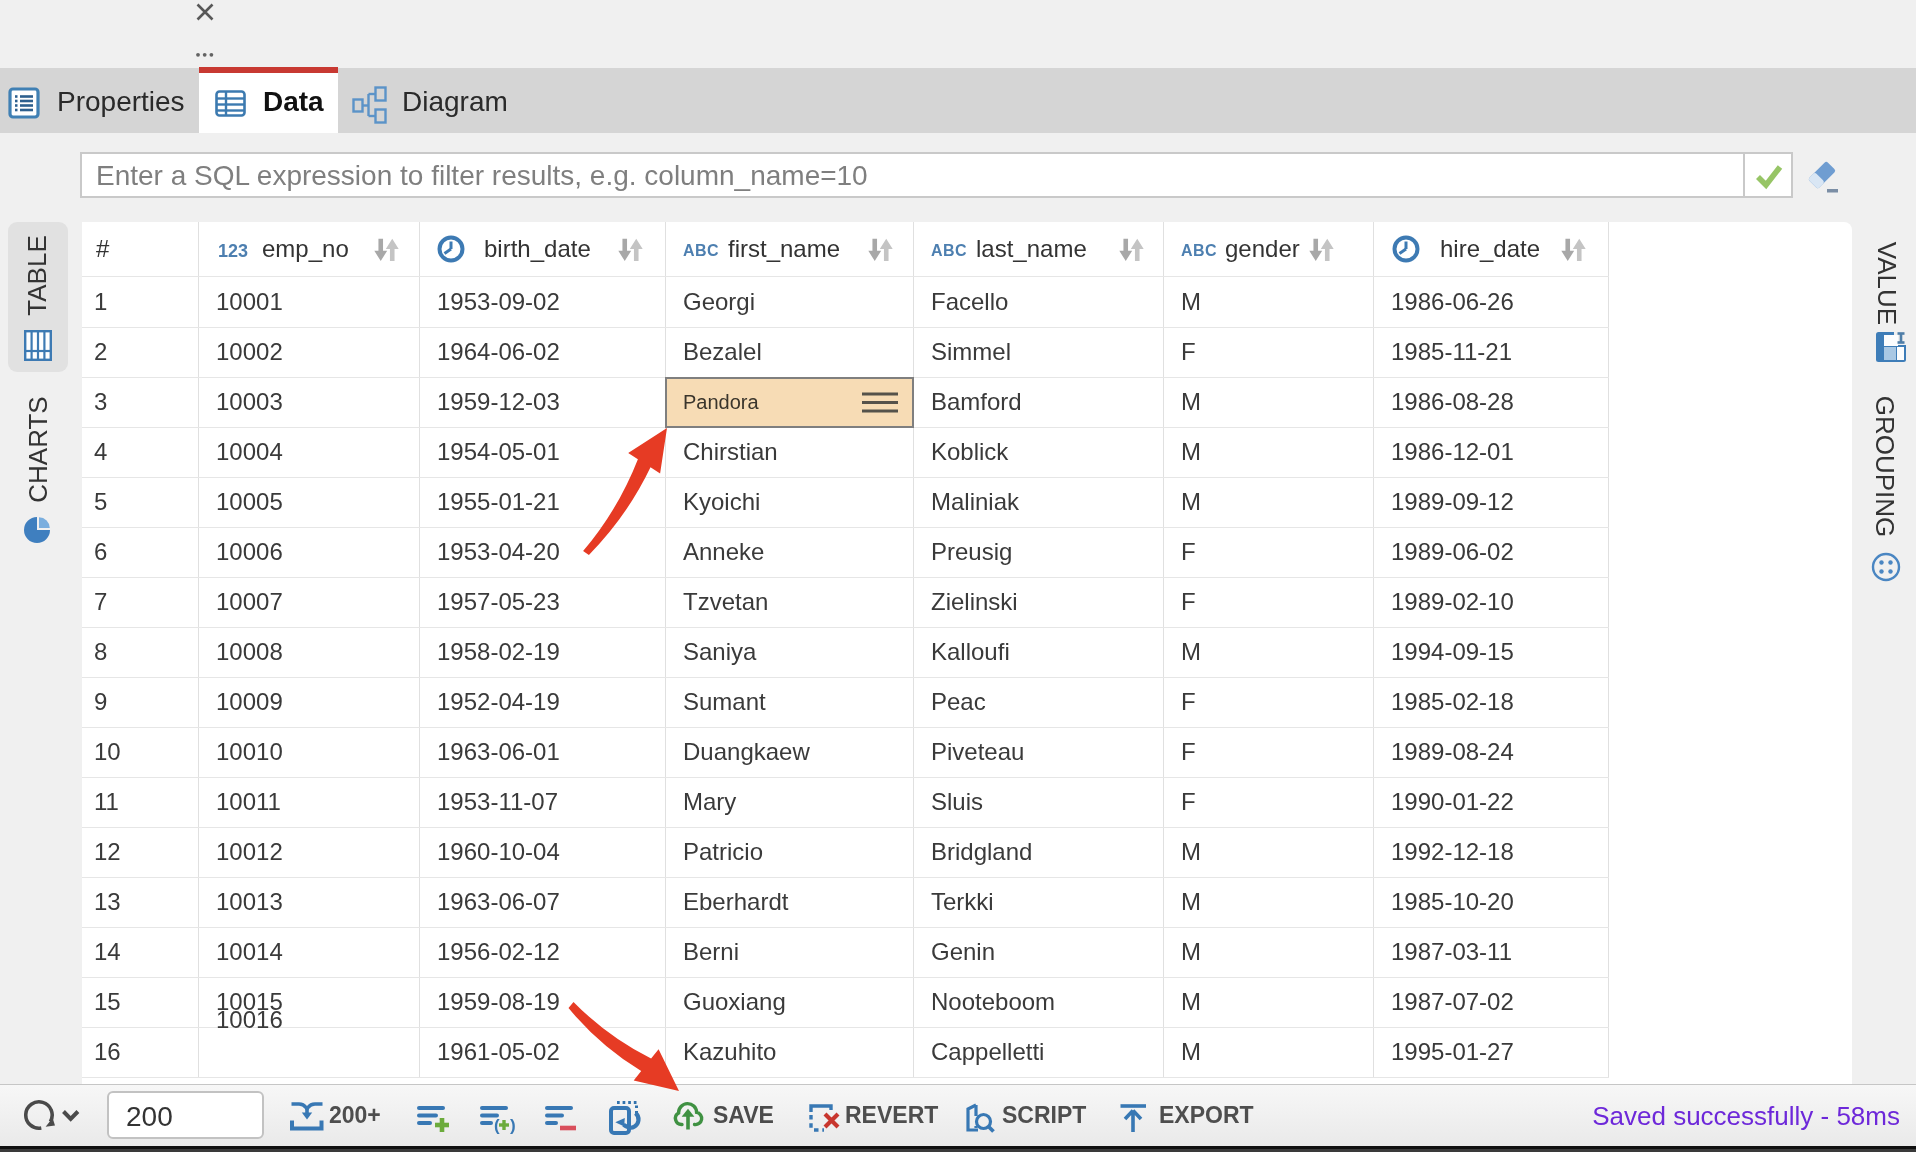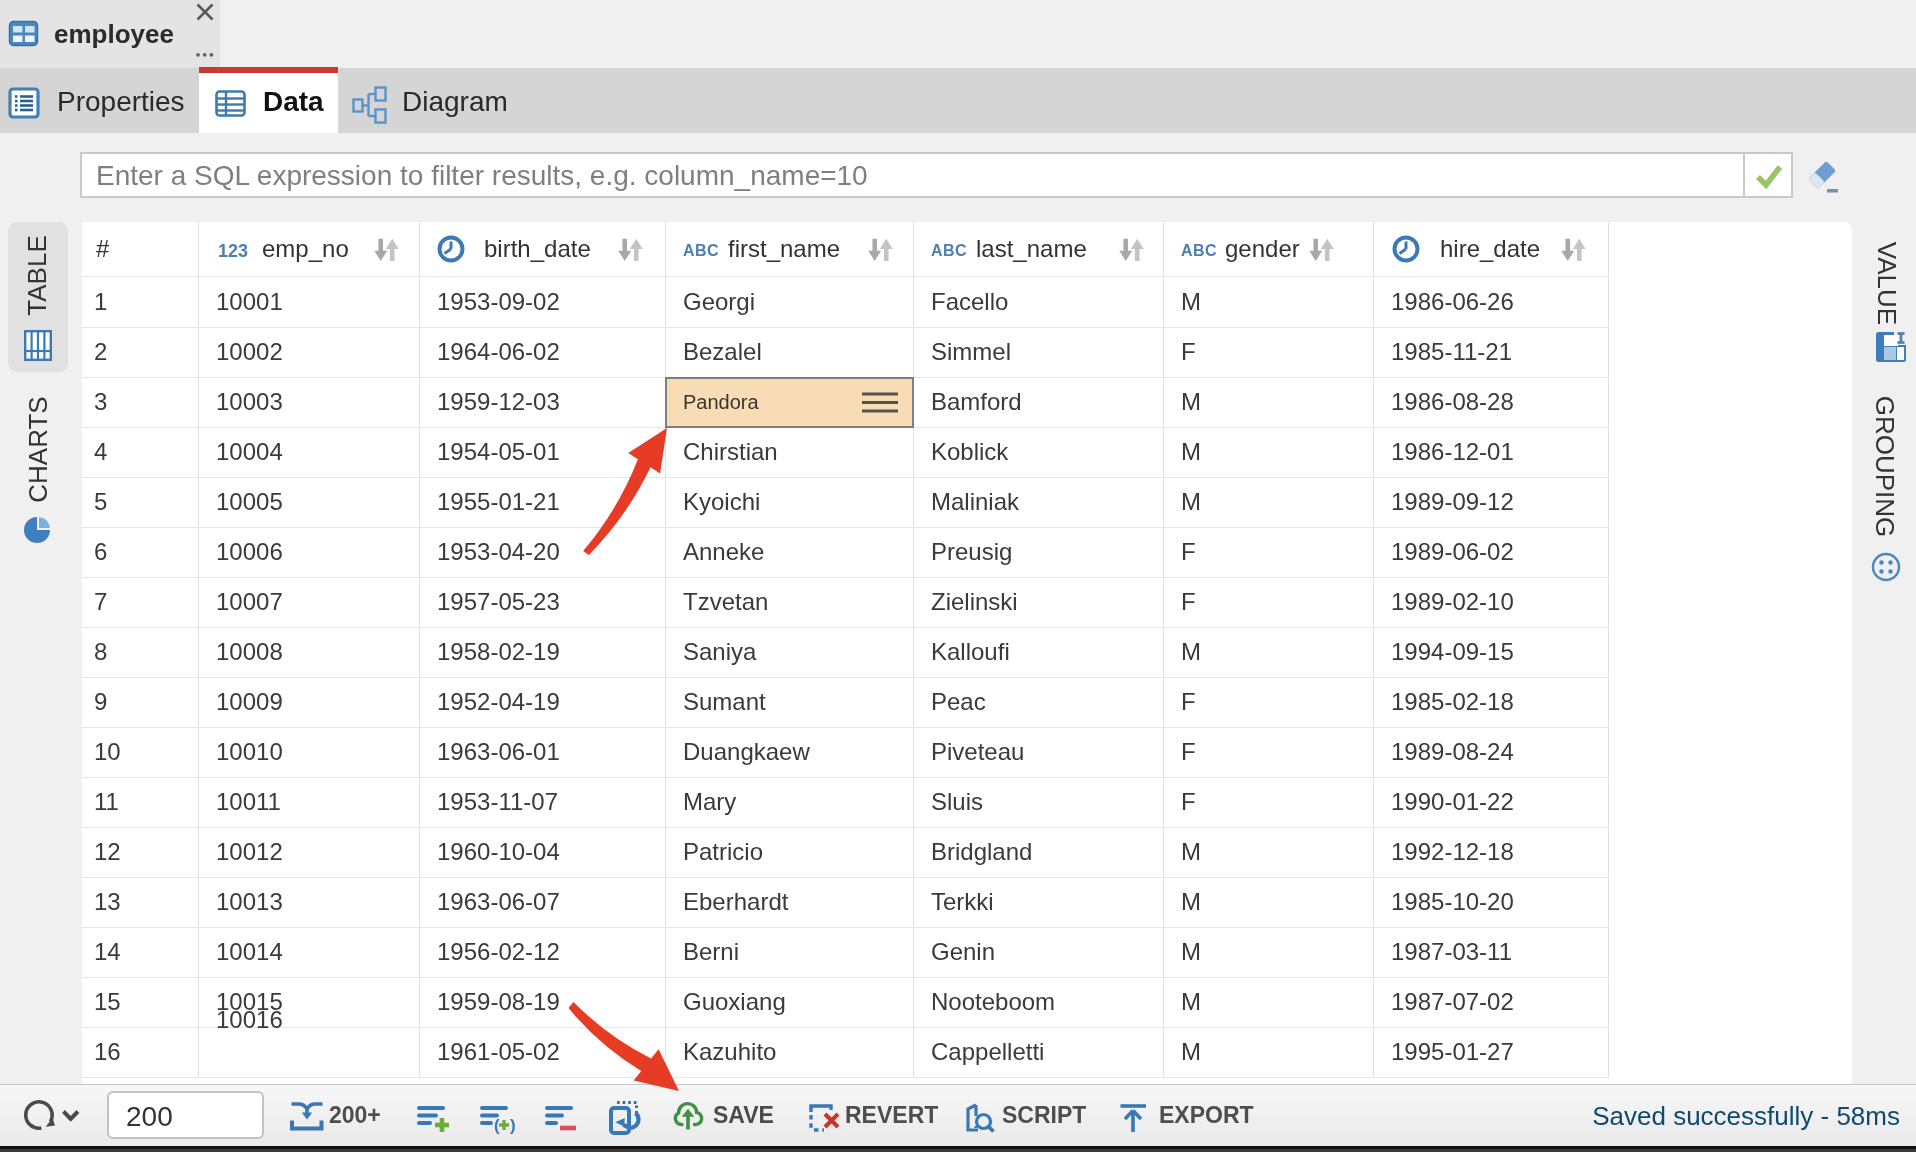--- a/index.html
+++ b/index.html
@@ -41,37 +41,27 @@
   .vtext{position:absolute;font-size:26px;color:#333;text-align:center;}
   #tablepill{left:8px;top:222px;width:60px;height:150px;background:#e1e1e1;border-radius:9px;}
   
   #toolbar{left:0;top:1084px;width:1916px;height:63px;
            background:linear-gradient(#f7f7f7,#e9e9e9);border-top:1px solid #c6c6c6;}
   #botline{left:0;top:1146px;width:1916px;height:6px;background:linear-gradient(#101010 0 2.5px,#3a3a3a 2.5px 100%);}
   .tbtxt{position:absolute;top:1102px;font-size:23px;font-weight:700;color:#4e4e4e;}
   #num200{position:absolute;left:107px;top:1091px;width:157px;height:48px;background:#fff;
           border:2px solid #c2c2c2;border-radius:6px;box-sizing:border-box;}
   #num200 .t{position:absolute;left:17px;top:8px;font-size:28px;color:#333;}
-  #status{position:absolute;top:1101px;right:16px;font-size:26px;color:#0c4a6e;font-weight:400;}
+  #status{position:absolute;top:1101px;right:16px;font-size:26px;color:#6d28d9;font-weight:400;}
 </style>
 </head>
 <body>
 <div id="root">
 
   <div class="abs" id="strip1"></div>
-  <div class="abs" id="emptab">
-    <svg class="abs" style="left:8px;top:20px" width="31" height="27" viewBox="0 0 31 27">
-      <rect x="1.5" y="1.5" width="28" height="24" rx="4" fill="#4a87c0" stroke="#3b6fa5" stroke-width="1.5"></rect>
-      <rect x="5" y="6" width="9.5" height="6.5" fill="#cfe3f4"></rect>
-      <rect x="17" y="6" width="9.5" height="6.5" fill="#cfe3f4"></rect>
-      <rect x="5" y="15.5" width="9.5" height="6.5" fill="#eef5fb"></rect>
-      <rect x="17" y="15.5" width="9.5" height="6.5" fill="#eef5fb"></rect>
-    </svg>
-    <div class="lbl">employee</div>
-  </div>
   <svg class="abs" style="left:195px;top:2px" width="20" height="20" viewBox="0 0 20 20">
     <path d="M2.5,2.5 L17.5,17.5 M17.5,2.5 L2.5,17.5" stroke="#585858" stroke-width="2.6"></path>
   </svg>
   <svg class="abs" style="left:195px;top:50px" width="20" height="10" viewBox="0 0 20 10">
     <circle cx="3" cy="4.8" r="1.9" fill="#636363"></circle>
     <circle cx="9.7" cy="4.8" r="1.9" fill="#636363"></circle>
     <circle cx="16.4" cy="4.8" r="1.9" fill="#636363"></circle>
   </svg>
 
   <div class="abs" id="strip2">

